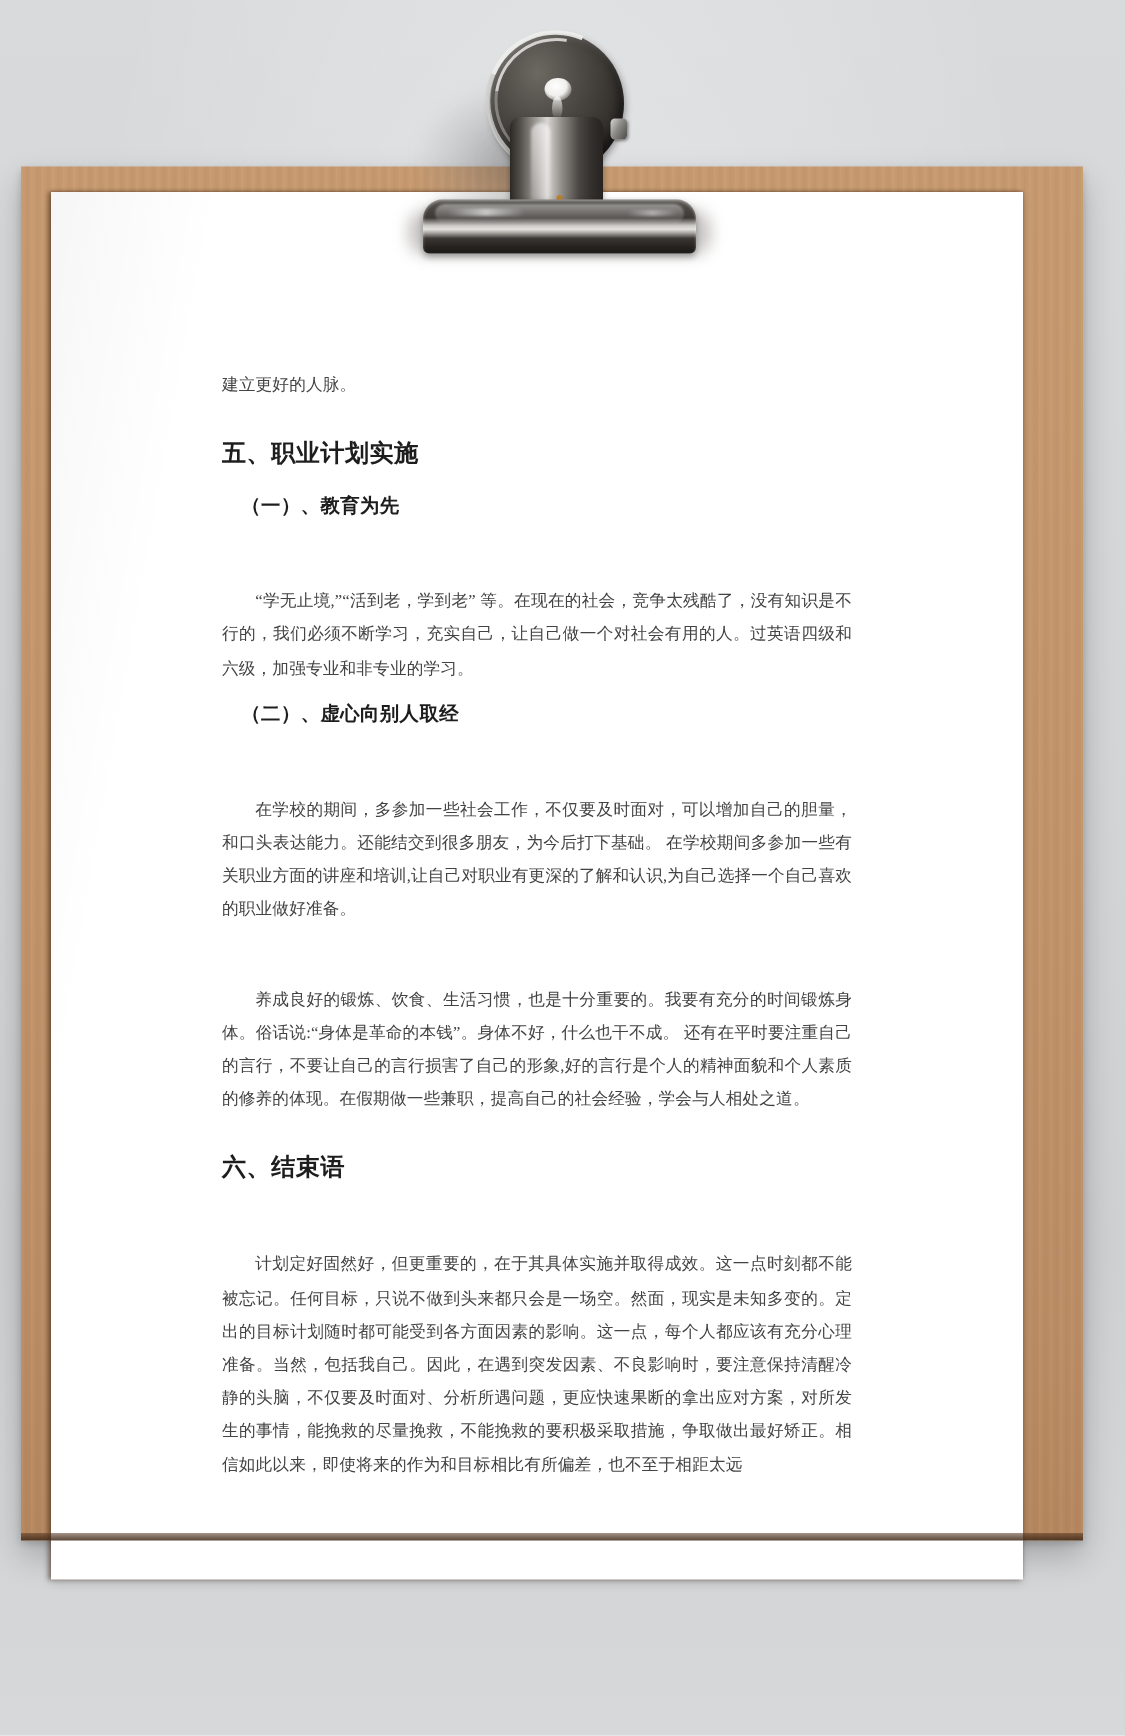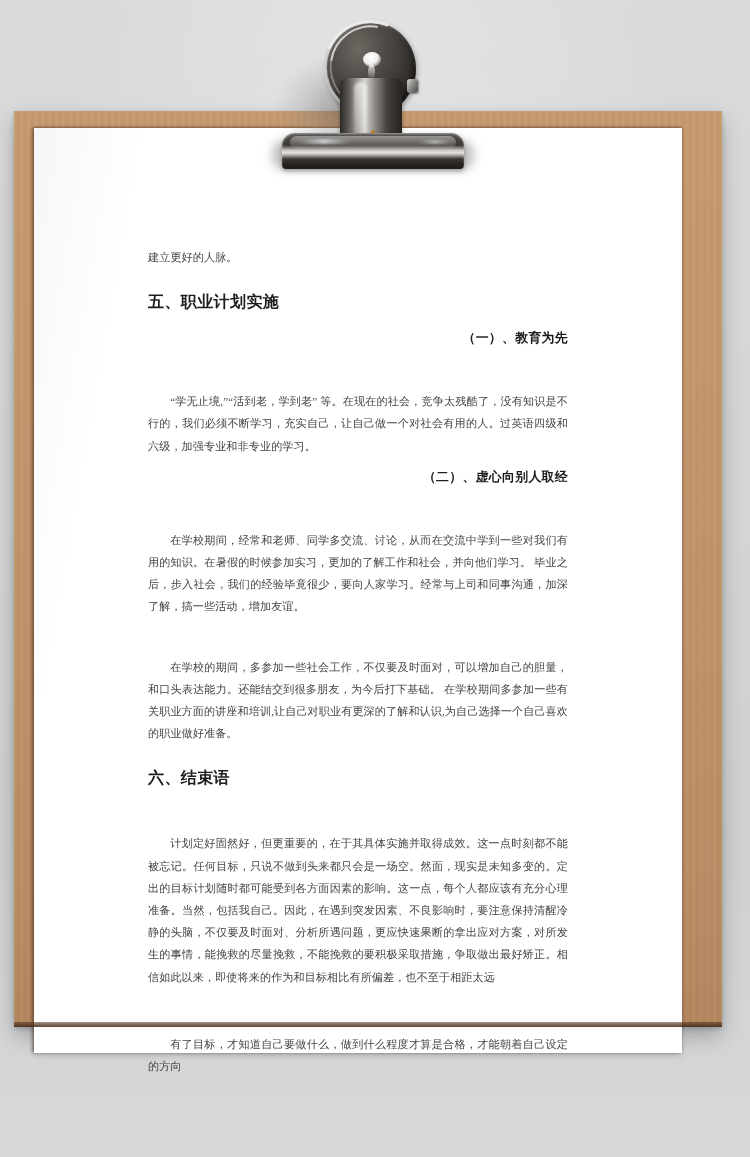--- a/index.html
+++ b/index.html
@@ -123,21 +123,20 @@
   .h-minor {
     font-size: 12.9px;
     line-height: 29px;
     font-weight: bold;
     color: #1d1d1d;
     letter-spacing: 0.3px;
     text-indent: 1em;
     margin-top: 5px;
     margin-bottom: 1px;
     font-family: "DejaVu Sans", "Liberation Sans", sans-serif;
-    text-align: right;
   }
 
   .gap-sm { height: 7px; }
 
   
   .clip {
     position: absolute;
     left: 268px;
     top: 20px;
     width: 210px;
@@ -344,28 +343,27 @@
   <div class="doc-body">
 
     <p class="para flush">建立更好的人脉。</p>
 
     <h2 class="h-major">五、职业计划实施</h2>
 
     <h3 class="h-minor">（一）、教育为先</h3>
     <p class="para indent">“学无止境,”“活到老，学到老” 等。在现在的社会，竞争太残酷了，没有知识是不行的，我们必须不断学习，充实自己，让自己做一个对社会有用的人。过英语四级和六级，加强专业和非专业的学习。</p>
 
     <h3 class="h-minor">（二）、虚心向别人取经</h3>
-    <p class="para indent">在学校期间，经常和老师、同学多交流、讨论，从而在交流中学到一些对我们有用的知识。在暑假的时候参加实习，更加的了解工作和社会，并向他们学习。 毕业之后，步入社会，我们的经验毕竟很少，要向人家学习。经常与上司和同事沟通，加深了解，搞一些活动，增加友谊。</p>
 
     <p class="para indent">在学校的期间，多参加一些社会工作，不仅要及时面对，可以增加自己的胆量，和口头表达能力。还能结交到很多朋友，为今后打下基础。 在学校期间多参加一些有关职业方面的讲座和培训,让自己对职业有更深的了解和认识,为自己选择一个自己喜欢的职业做好准备。</p>
+    <p class="para indent">养成良好的锻炼、饮食、生活习惯，也是十分重要的。我要有充分的时间锻炼身体。俗话说:“身体是革命的本钱”。身体不好，什么也干不成。 还有在平时要注重自己的言行，不要让自己的言行损害了自己的形象,好的言行是个人的精神面貌和个人素质的修养的体现。在假期做一些兼职，提高自己的社会经验，学会与人相处之道。</p>
 
     <h2 class="h-major">六、结束语</h2>
     <p class="para indent">计划定好固然好，但更重要的，在于其具体实施并取得成效。这一点时刻都不能被忘记。任何目标，只说不做到头来都只会是一场空。然面，现实是未知多变的。定出的目标计划随时都可能受到各方面因素的影响。这一点，每个人都应该有充分心理准备。当然，包括我自己。因此，在遇到突发因素、不良影响时，要注意保持清醒冷静的头脑，不仅要及时面对、分析所遇问题，更应快速果断的拿出应对方案，对所发生的事情，能挽救的尽量挽救，不能挽救的要积极采取措施，争取做出最好矫正。相信如此以来，即使将来的作为和目标相比有所偏差，也不至于相距太远</p>
     <div class="gap-sm"></div>
-    <p class="para indent">有了目标，才知道自己要做什么，做到什么程度才算是合格，才能朝着自己设定的方向</p>
 
   </div>
 </div>
 
 <div class="clip">
   <div class="clip-wall-shadow"></div>
   <div class="clip-bar-shadow"></div>
 
   <div class="clip-disc"></div>
   <div class="clip-disc-rim"></div>

